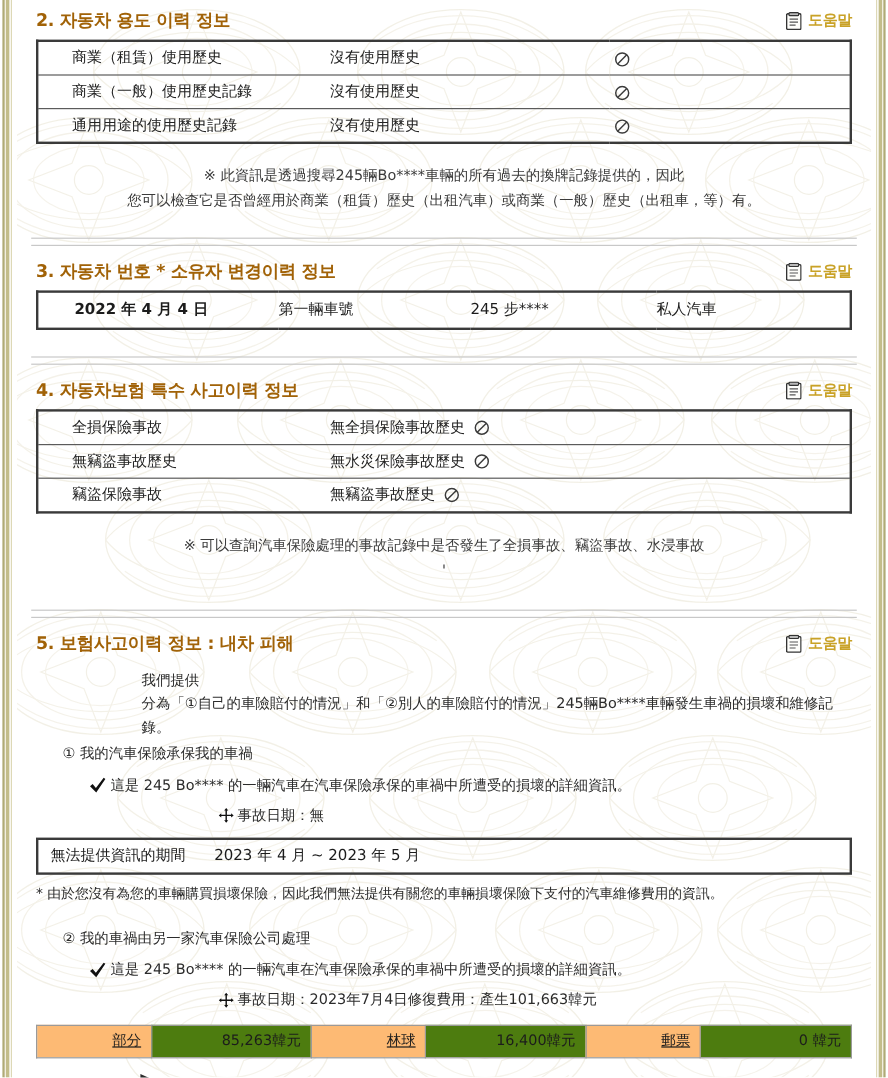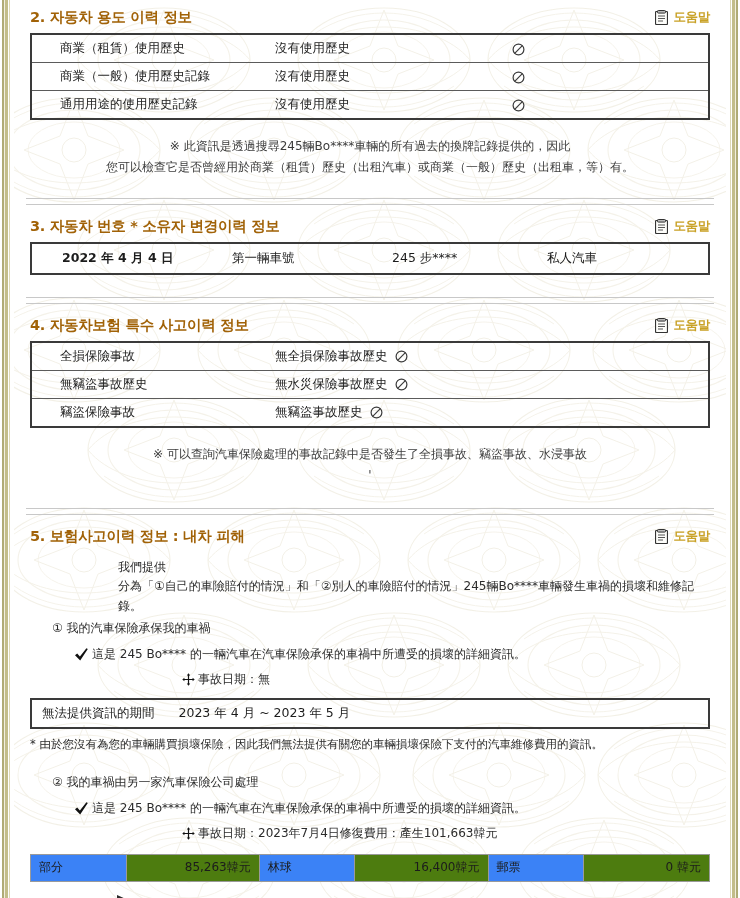--- a/index.html
+++ b/index.html
@@ -228,23 +228,24 @@
     margin-top: 12px;
   }
   .cost-table td {
     border: 1px solid #9a9a9a;
     font-size: 12px;
     color: #1c1c1c;
     padding: 4px 8px;
     height: 18px;
   }
   .cost-label {
-    background: #3b82f6;
-    text-align: left;
+    background: #fdba74;
+    text-align: right;
     width: 100px;
+    text-decoration: underline;
   }
   .cost-value {
     background: #4d7c0f;
     text-align: right;
     width: 140px;
   }
 
   
   .foot-wrap { padding: 12px 0 0 86px; }
   .foot-arrow { width: 14px; height: 16px; display: block; }

